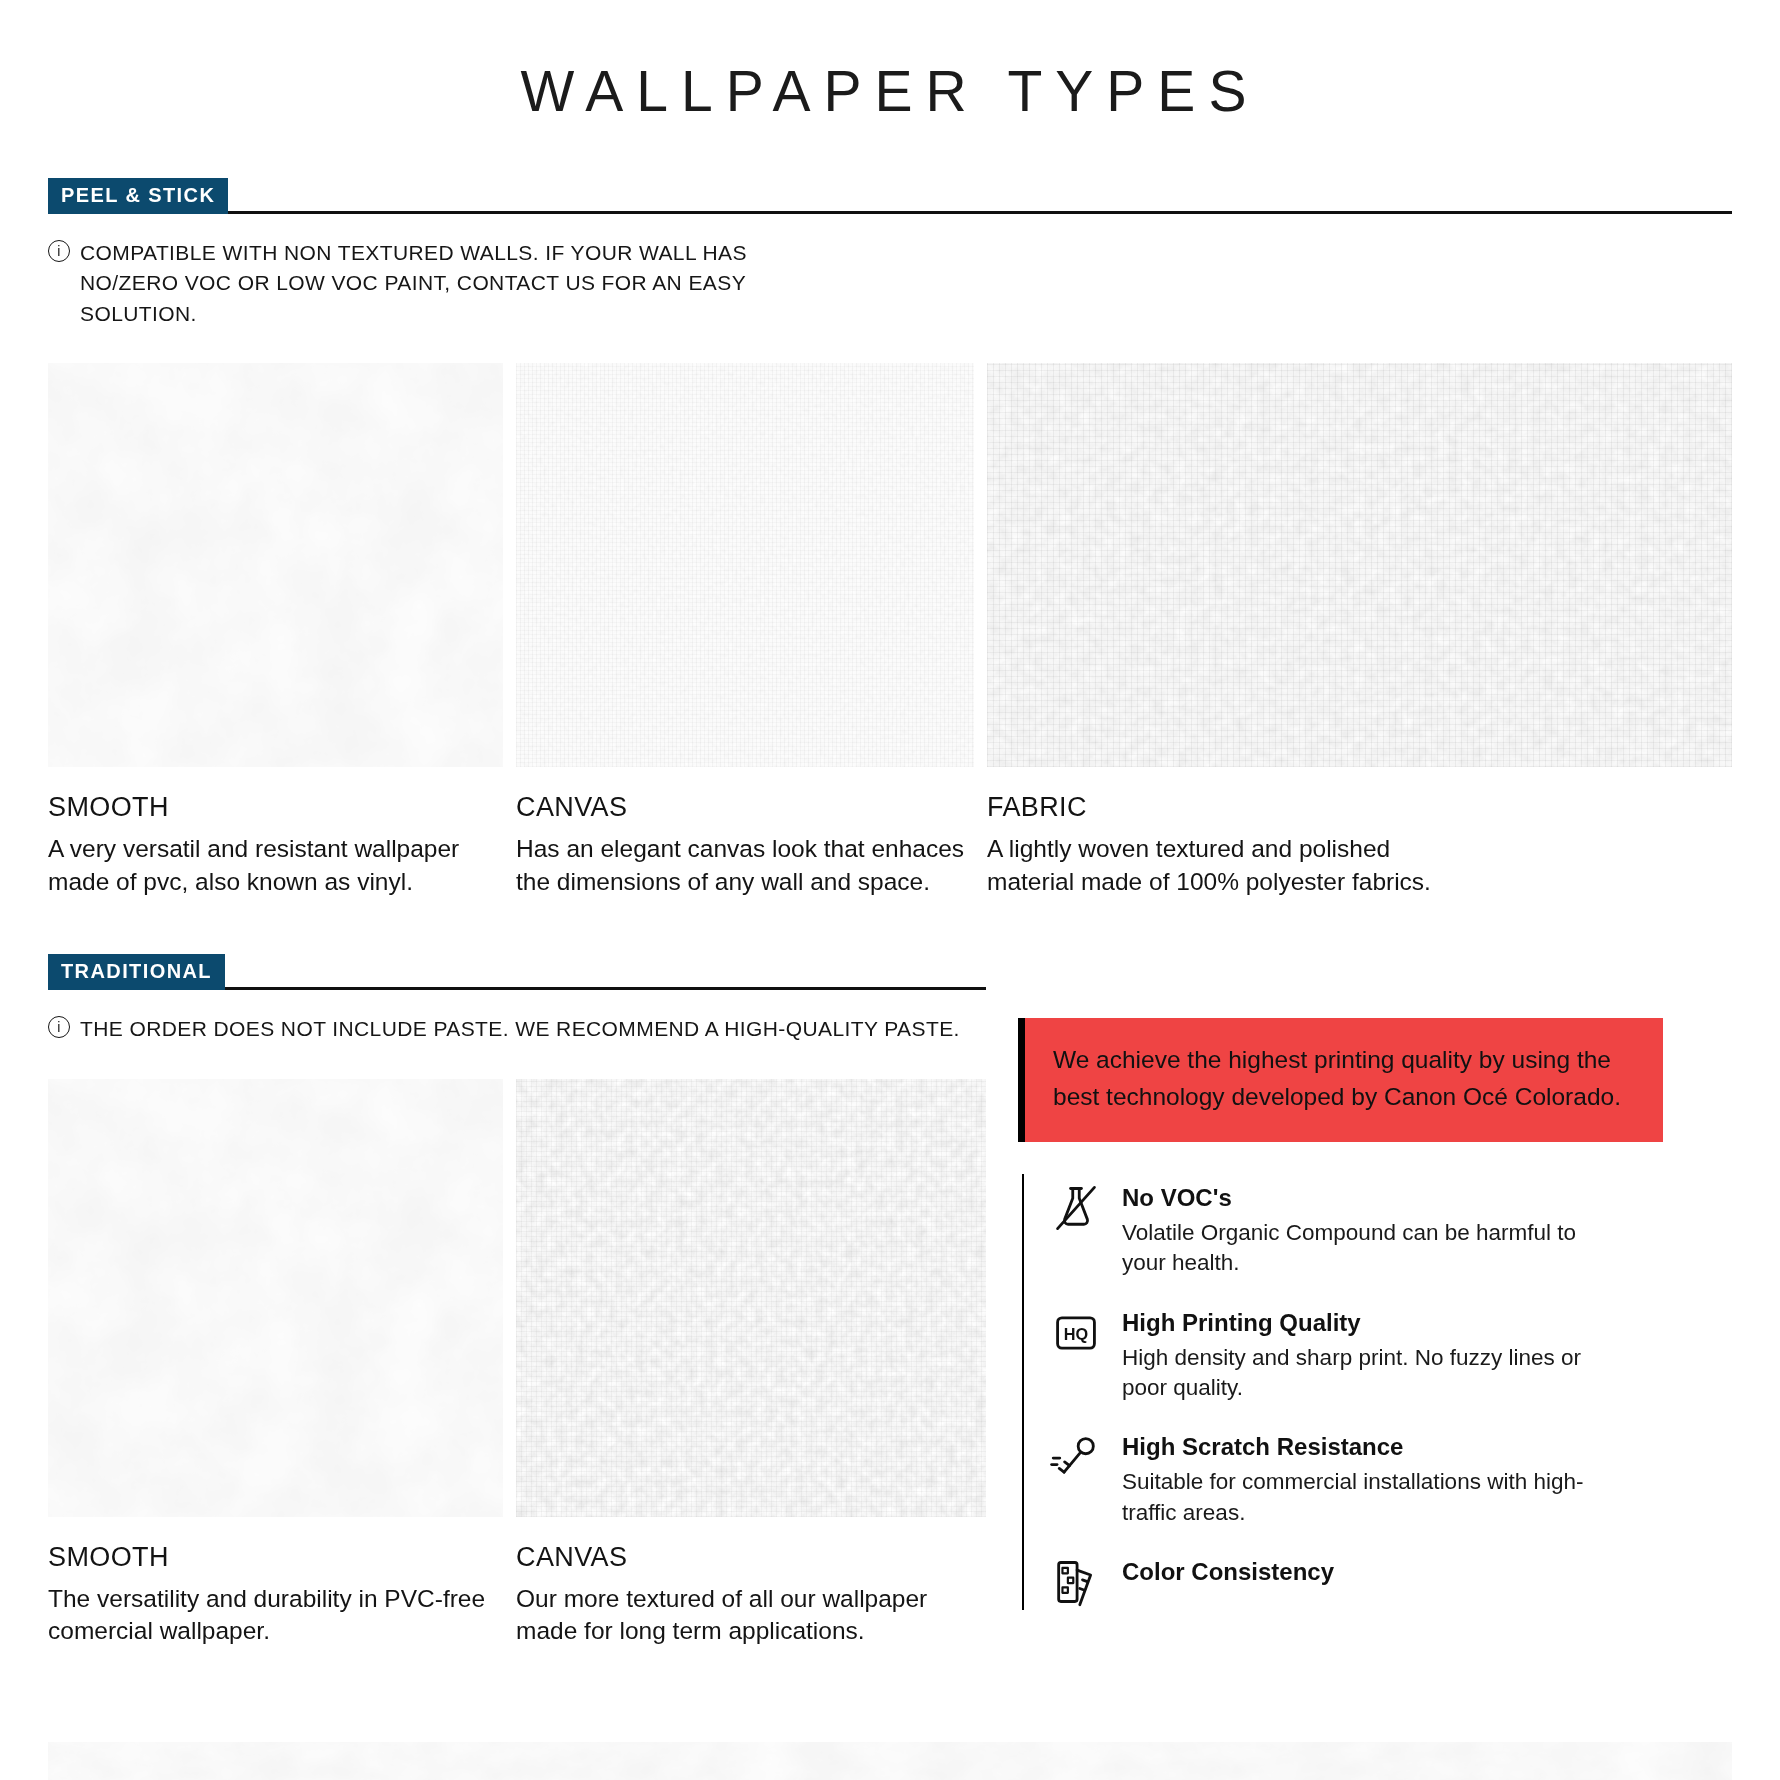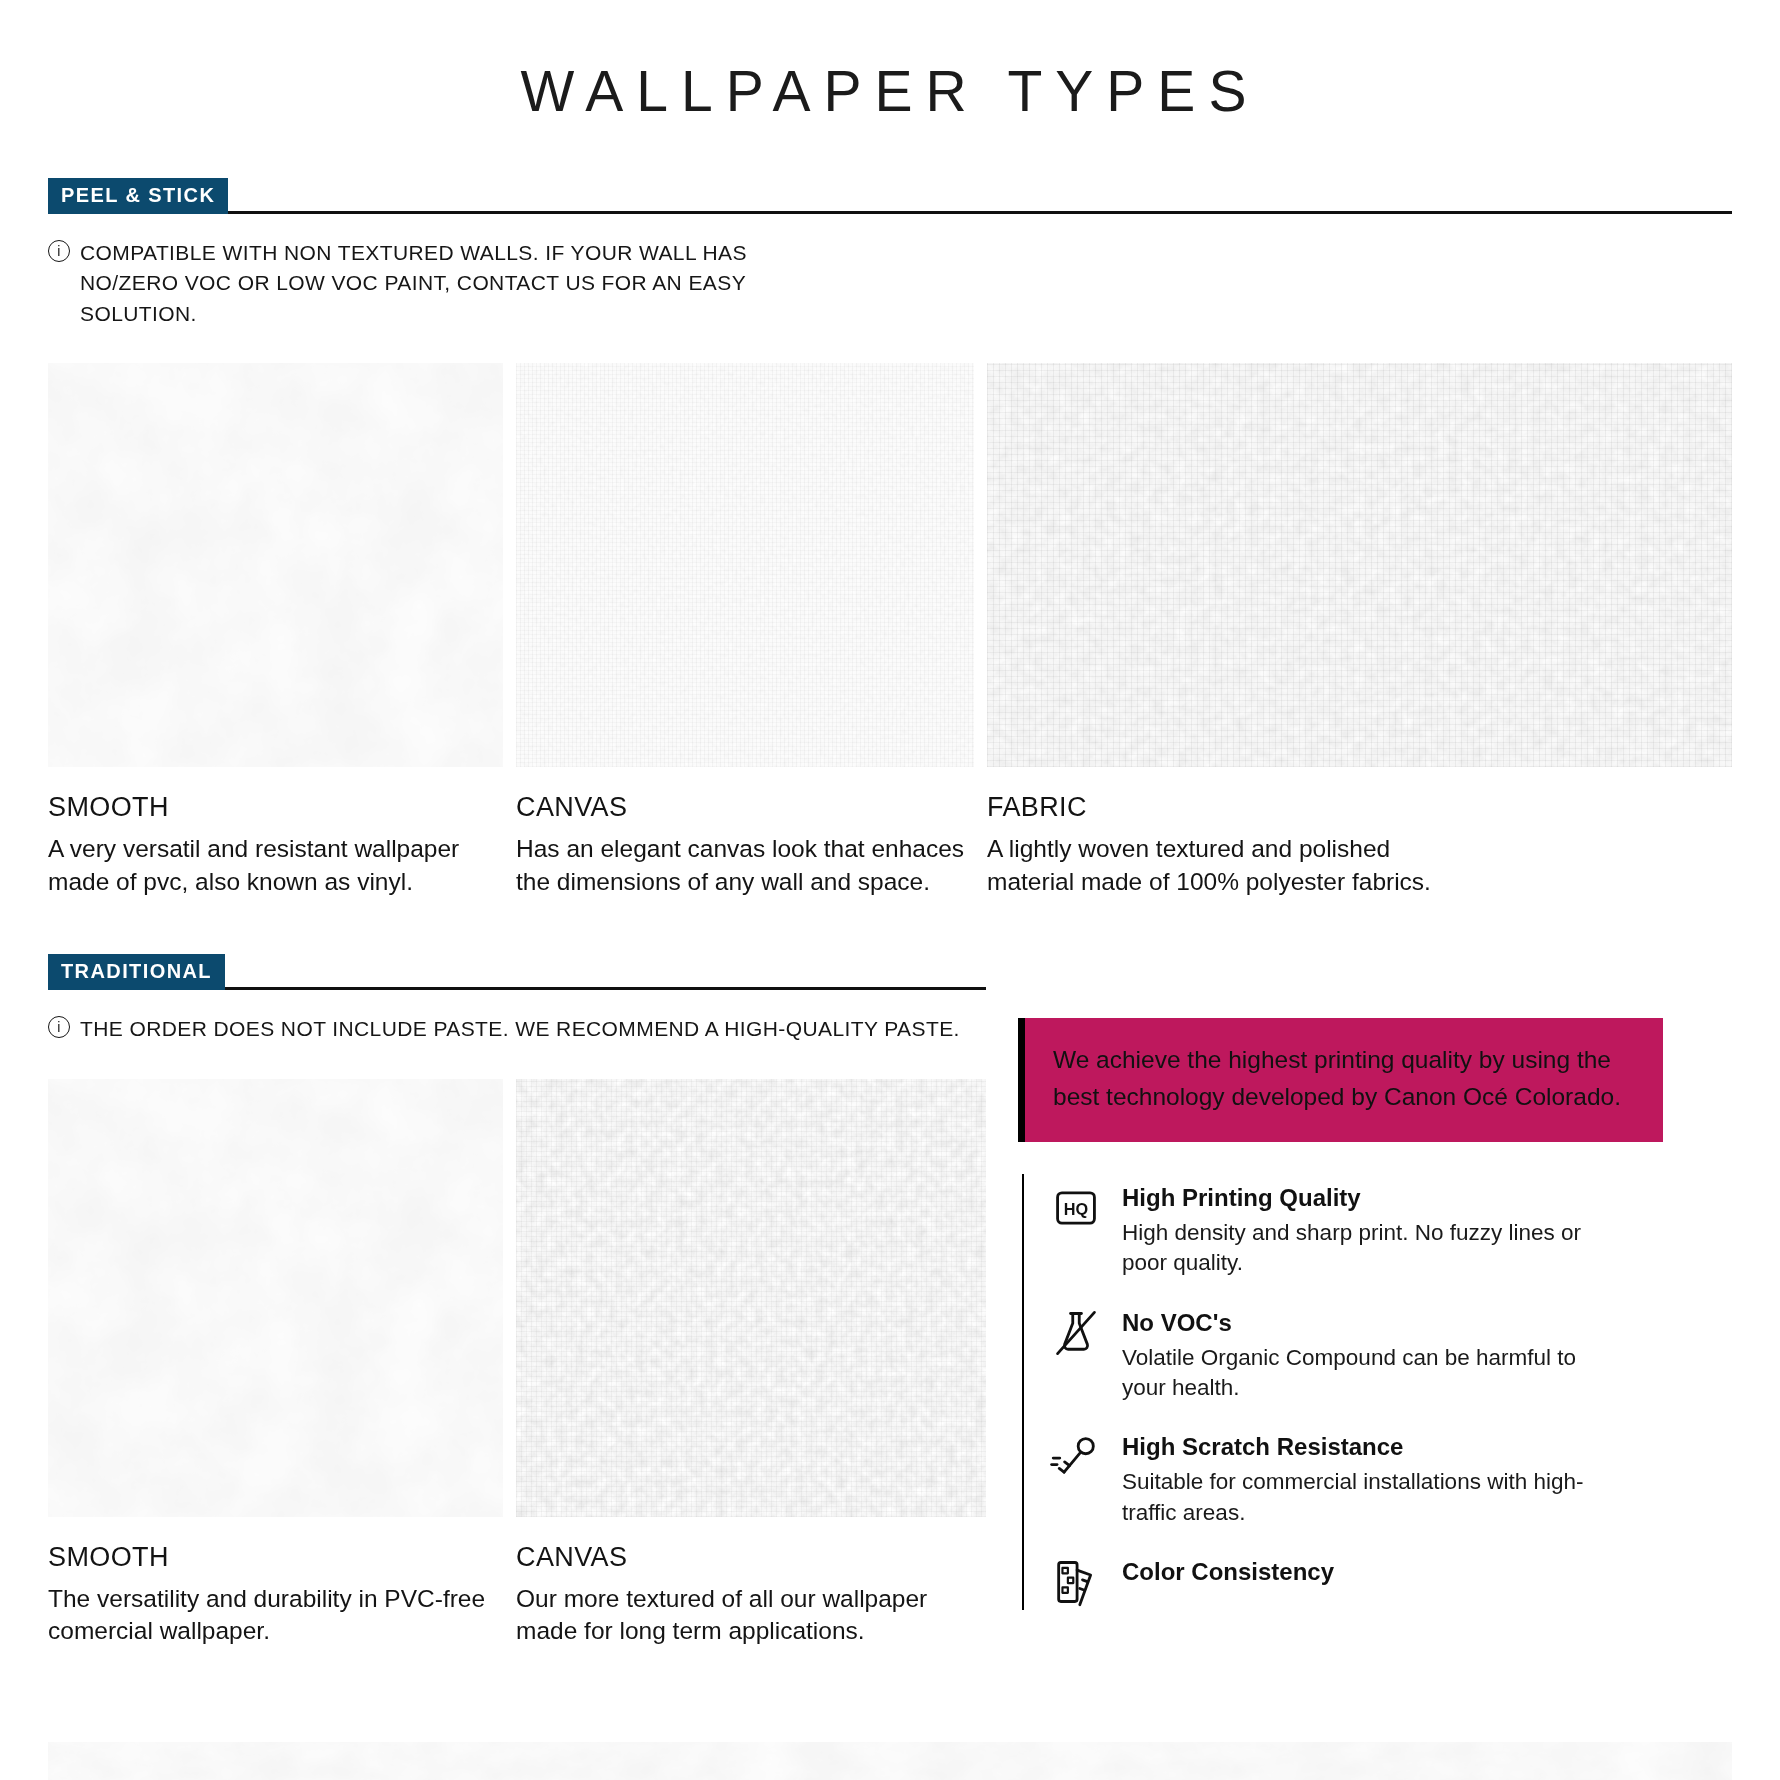--- a/index.html
+++ b/index.html
@@ -100,21 +100,21 @@
   }
 
   
   .lower { display: flex; gap: 32px; margin-top: 56px; align-items: center; }
   .left-col { width: 938px; flex: none; }
   .left-col .section-header { margin-top: 0; }
   .right-col { flex: 1; padding-top: 26px; }
 
   .quality-box {
     border-left: 7px solid #000;
-    background: #be185d;
+    background: #ef4444;
     padding: 24px 26px 26px 28px;
     font-size: 24.5px; line-height: 1.5;
     color: #111;
     max-width: 645px;
   }
 
   .features {
     margin-top: 32px;
     margin-left: 4px;
     border-left: 2px solid #000;
@@ -278,41 +278,41 @@
 
     <aside class="right-col">
 
       <div class="quality-box">We achieve the highest printing quality by using the best technology developed by Canon Océ Colorado.</div>
 
       <div class="features">
 
         <div class="feature">
           <span class="f-icon">
             <svg viewBox="0 0 48 48">
+              <line x1="19" y1="6" x2="29" y2="6"></line>
+              <path d="M21 6 v9 L13.5 34.5 a3.4 3.4 0 0 0 3.2 4.5 h14.6 a3.4 3.4 0 0 0 3.2-4.5 L27 15 V6"></path>
+              <line x1="7" y1="43" x2="41" y2="5"></line>
+            </svg>
+          </span>
+          <div>
+            <p class="f-title">No VOC's</p>
+            <p class="f-desc">Volatile Organic Compound can be harmful to your health.</p>
+          </div>
+        </div>
+
+        <div class="feature">
+          <span class="f-icon">
+            <svg viewBox="0 0 48 48">
               <rect x="7" y="10" width="34" height="28" rx="4"></rect>
               <text x="24" y="30" text-anchor="middle" font-size="15" font-weight="bold" font-family="Liberation Sans, sans-serif" fill="#111" stroke="none">HQ</text>
             </svg>
           </span>
           <div>
             <p class="f-title">High Printing Quality</p>
             <p class="f-desc">High density and sharp print. No fuzzy lines or poor quality.</p>
-          </div>
-        </div>
-
-        <div class="feature">
-          <span class="f-icon">
-            <svg viewBox="0 0 48 48">
-              <line x1="19" y1="6" x2="29" y2="6"></line>
-              <path d="M21 6 v9 L13.5 34.5 a3.4 3.4 0 0 0 3.2 4.5 h14.6 a3.4 3.4 0 0 0 3.2-4.5 L27 15 V6"></path>
-              <line x1="7" y1="43" x2="41" y2="5"></line>
-            </svg>
-          </span>
-          <div>
-            <p class="f-title">No VOC's</p>
-            <p class="f-desc">Volatile Organic Compound can be harmful to your health.</p>
           </div>
         </div>
 
         <div class="feature">
           <span class="f-icon">
             <svg viewBox="0 0 48 48">
               <circle cx="33" cy="14" r="7"></circle>
               <line x1="28" y1="20" x2="13" y2="38"></line>
               <line x1="13" y1="38" x2="8.5" y2="34.5"></line>
               <line x1="18" y1="32" x2="13.5" y2="28.5"></line>

